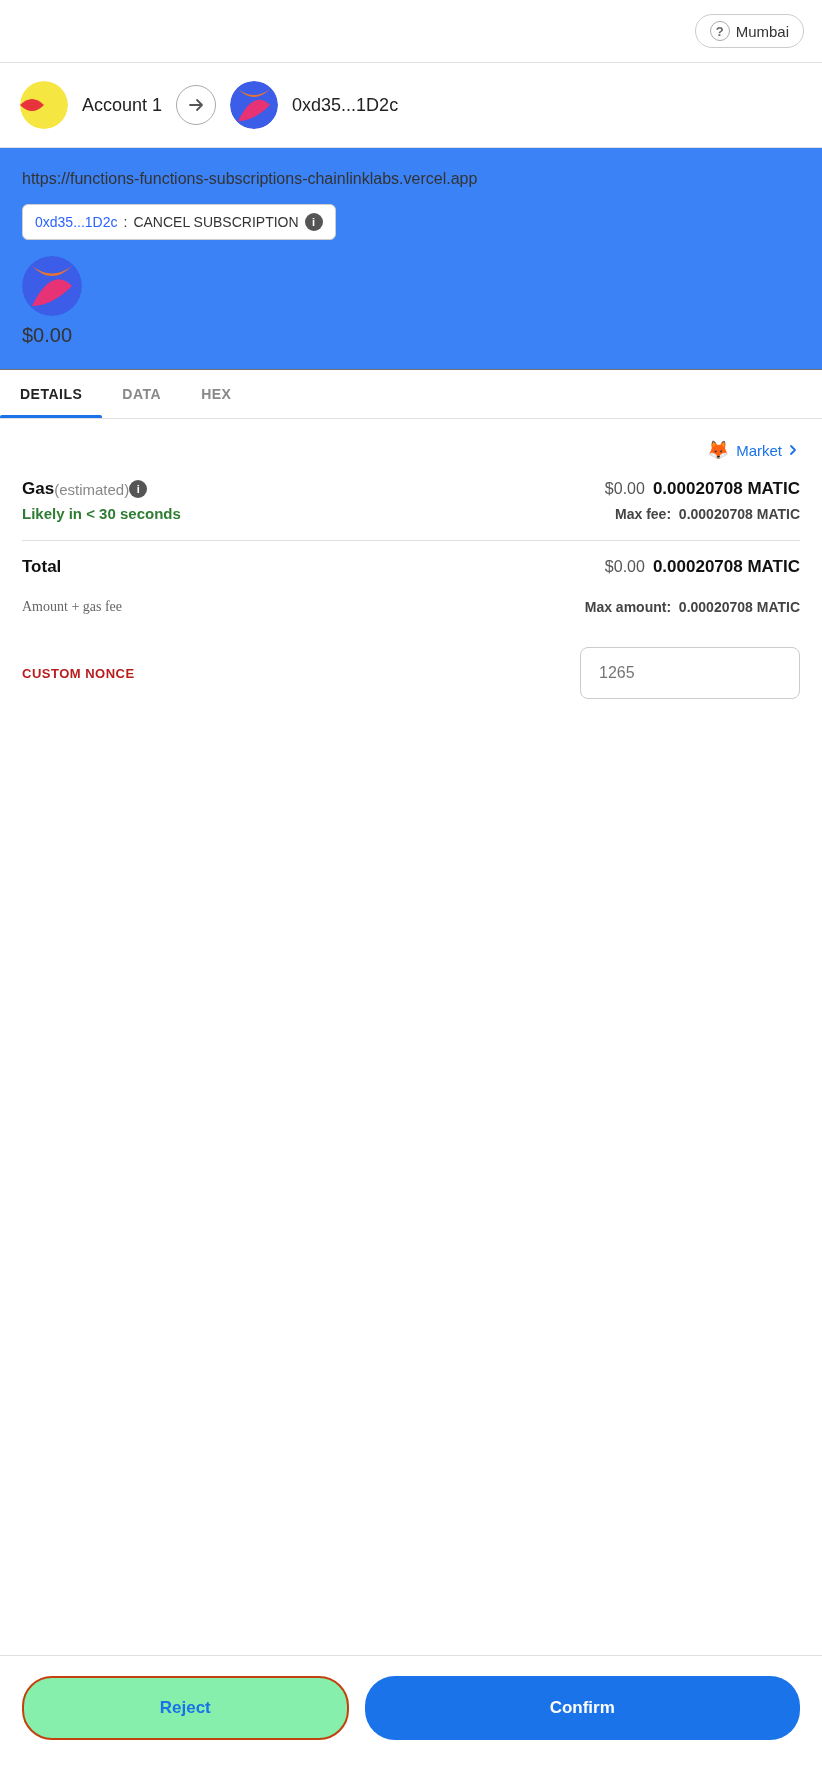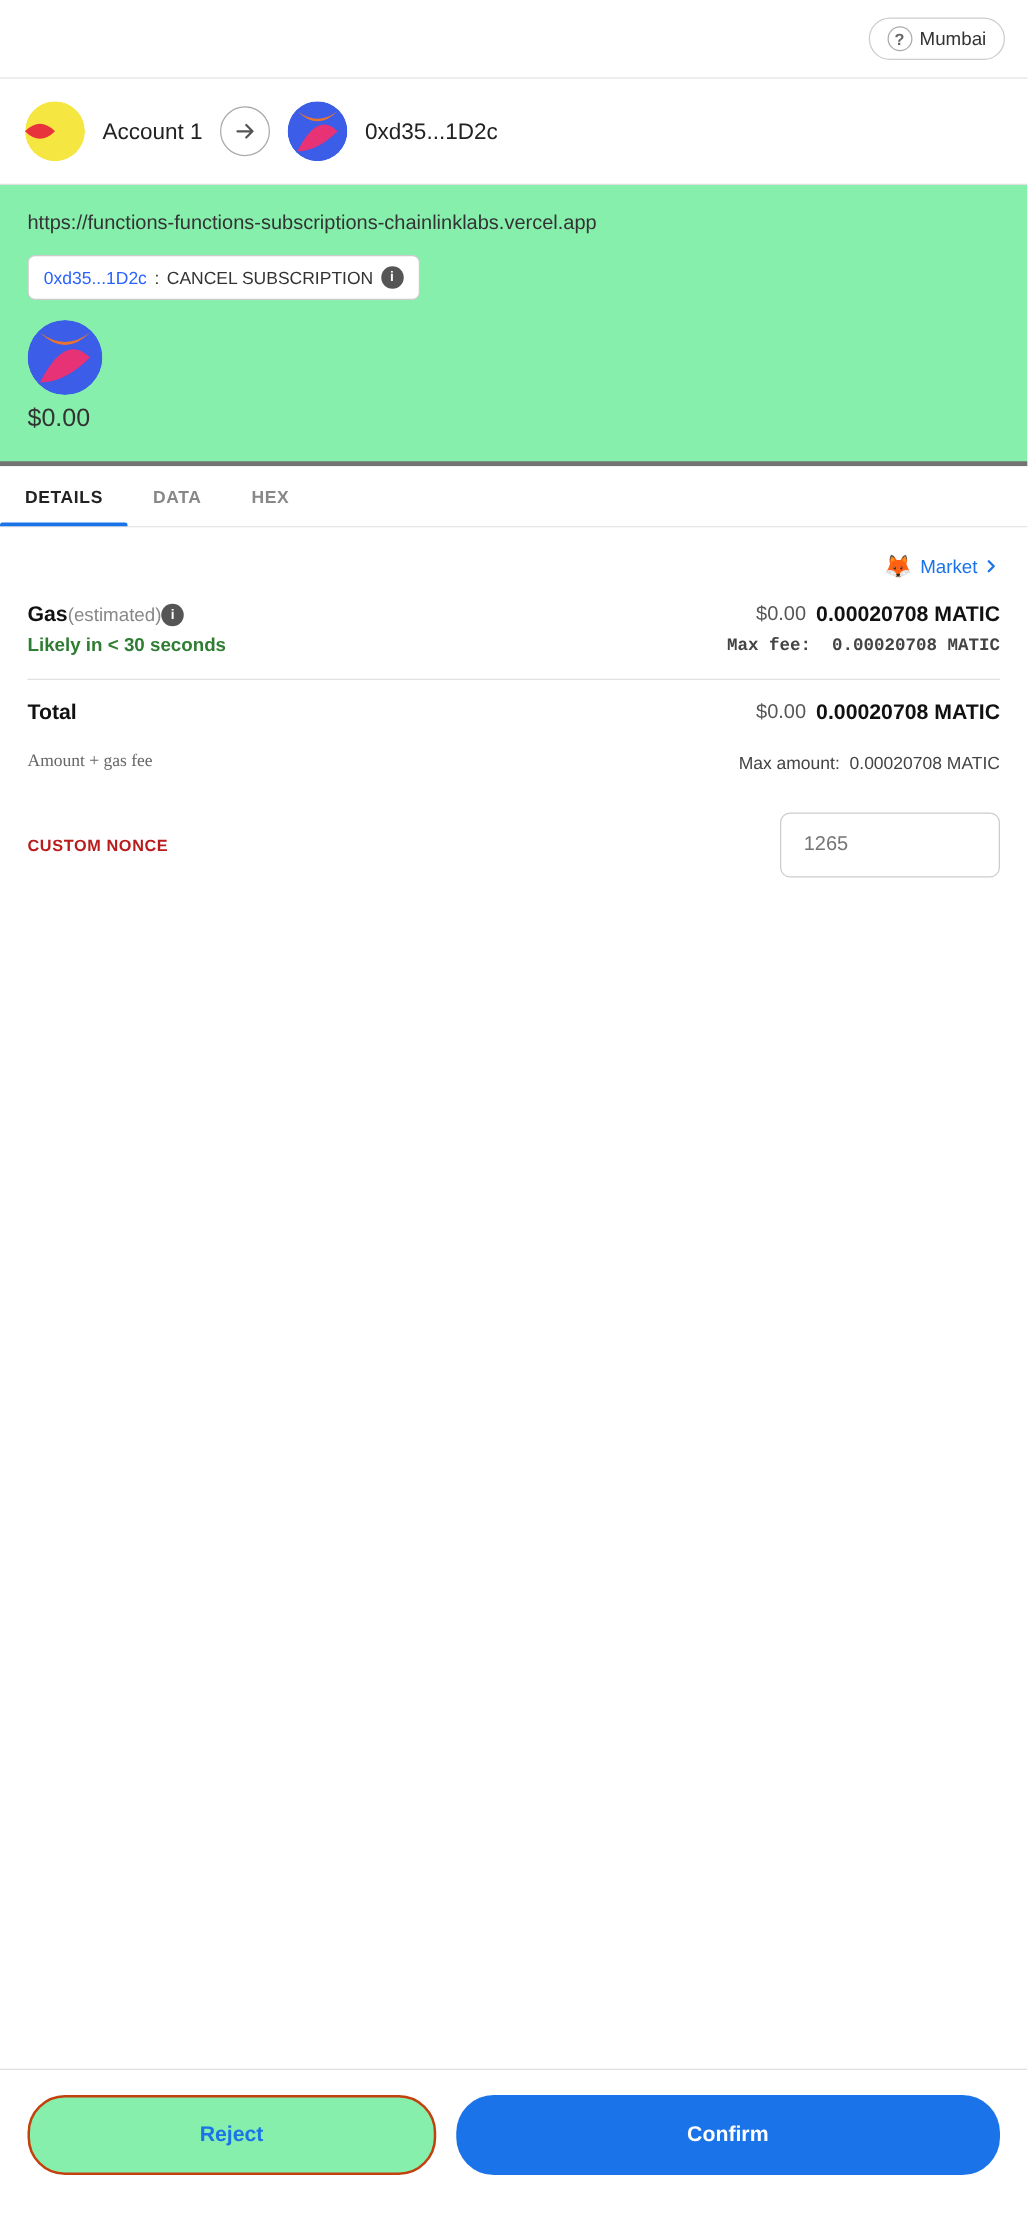--- a/index.html
+++ b/index.html
@@ -80,23 +80,23 @@
       overflow: hidden;
       flex-shrink: 0;
     }
     .dest-address {
       font-size: 18px;
       color: #222;
     }
 
     
     .info-section {
-      background: #86efac;
+      background: #3b82f6;
       padding: 20px 22px 22px;
-      border-bottom: 4px solid #737373;
+      border-bottom: 1px solid #737373;
     }
     .site-url {
       font-size: 16px;
       color: #333;
       margin-bottom: 14px;
       line-height: 1.4;
     }
     .action-badge {
       display: inline-flex;
       align-items: center;
@@ -228,21 +228,20 @@
       margin-bottom: 18px;
     }
     .likely-text {
       color: #2e7d32;
       font-weight: 600;
       font-size: 15px;
     }
     .max-fee {
       font-size: 14px;
       color: #444;
-      font-family: Liberation Mono, monospace;
     }
     .max-fee span {
       font-weight: 600;
     }
 
     .divider {
       border: none;
       border-top: 1px solid #e0e0e0;
       margin: 16px 0;
     }
@@ -279,38 +278,38 @@
     .amount-gas-label {
       font-size: 14px;
       color: #666;
       font-family: Liberation Serif, serif;
     }
     .max-amount {
       font-size: 14px;
       color: #444;
     }
     .max-amount span {
-      font-weight: 400;
+      font-weight: 700;
     }
 
     
     .nonce-section {
       display: flex;
       justify-content: space-between;
       align-items: center;
       margin-top: 24px;
     }
     .nonce-label {
       font-size: 13px;
       font-weight: 600;
       color: #b91c1c;
       letter-spacing: 0.5px;
     }
     .nonce-input {
-      width: 176px;
+      width: 220px;
       padding: 16px 18px;
       border: 1.5px solid #ccc;
       border-radius: 8px;
       font-size: 16px;
       color: #aaa;
       text-align: left;
       outline: none;
       background: #fff;
     }
 

